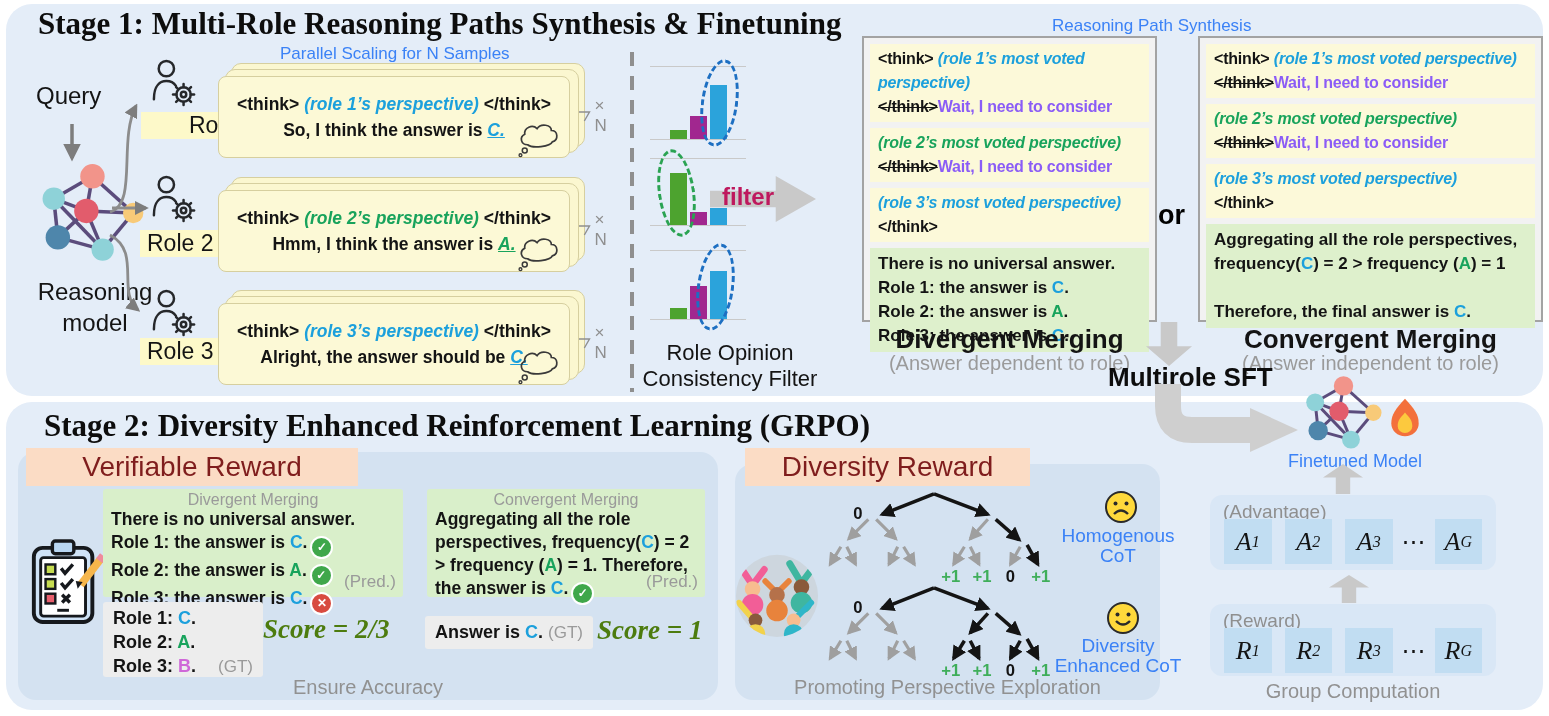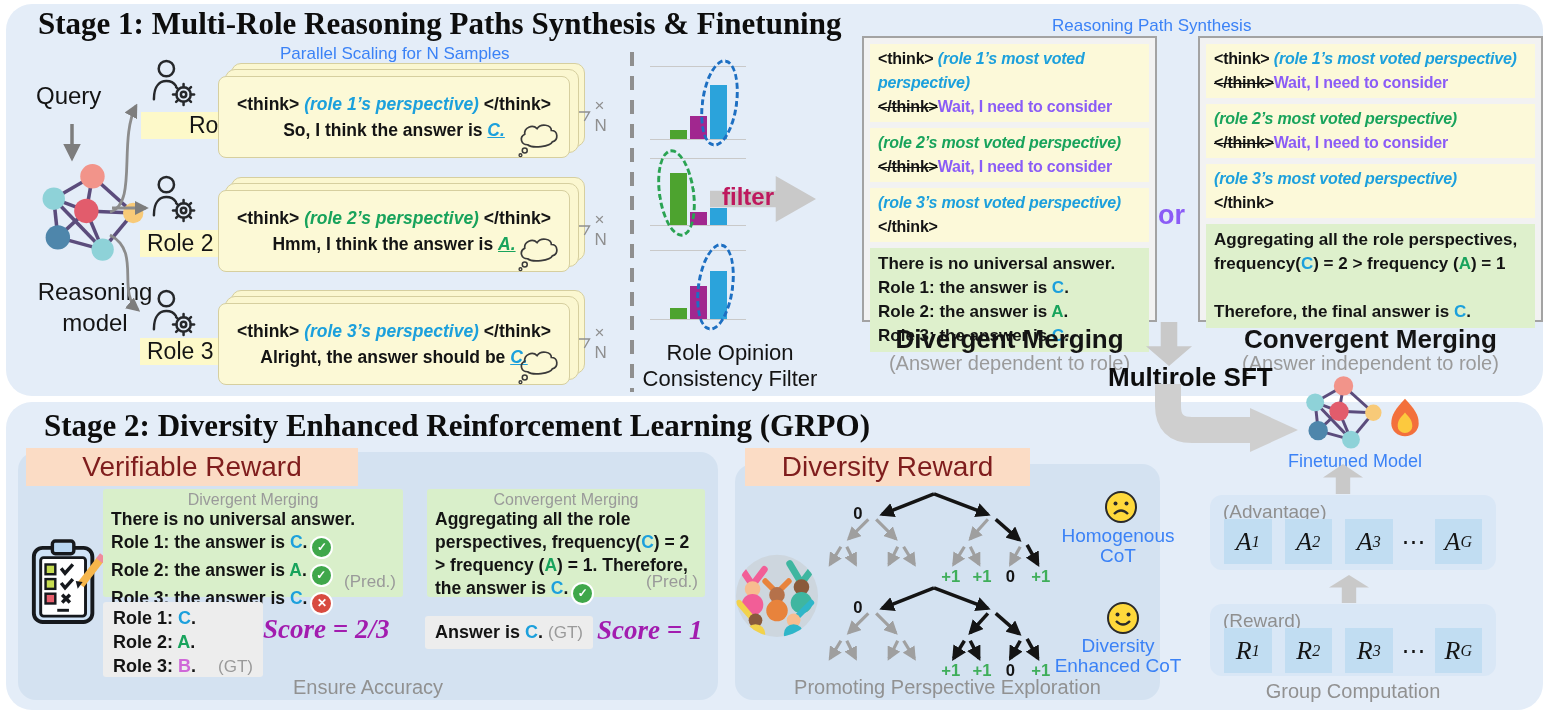--- a/index.html
+++ b/index.html
@@ -46,21 +46,21 @@
   .boxcap{position:absolute;text-align:center;font-size:26px;font-weight:800;color:#141414;}
   .boxsub{position:absolute;text-align:center;font-size:20px;color:#9a9a9a;}
   
   .predbox{position:absolute;background:#d9efca;border-radius:3px;padding:2px 8px;font-size:17.5px;font-weight:700;line-height:23px;color:#141414;box-sizing:border-box;}
   .minitag{font-size:16px;color:#9a9a9a;text-align:center;font-weight:400;line-height:17px;}
   .mark{display:inline-flex;width:19px;height:19px;border-radius:50%;color:#fff;font-size:12px;align-items:center;justify-content:center;font-weight:900;vertical-align:-3px;border:2px solid #fff;margin-left:3px;}
   .ok{background:#3fa74a;}.no{background:#d84b40;}
   .predtag{position:absolute;right:7px;bottom:4px;color:#9a9a9a;font-size:17px;font-weight:400;}
   .gtbox{position:absolute;background:#ededed;border-radius:3px;padding:4px 10px;font-size:18px;font-weight:700;line-height:24px;color:#141414;}
   .gttag{color:#9a9a9a;font-weight:400;font-size:17px;}
-  .score{position:absolute;font-family:"Liberation Serif",serif;font-style:italic;font-weight:bold;font-size:27px;color:#a21caf;white-space:nowrap;}
+  .score{position:absolute;font-family:"Liberation Serif",serif;font-style:italic;font-weight:bold;font-size:27px;color:#4d7c0f;white-space:nowrap;}
   .capgray{position:absolute;text-align:center;font-size:20px;color:#919191;}
   .mathrow{display:flex;align-items:center;gap:13px;padding:0 14px;}
   .mathsq{width:51px;height:45px;background:#c1ddf2;display:flex;align-items:center;justify-content:center;font-family:"Liberation Serif",serif;font-style:italic;font-size:26px;color:#141414;}
   .mathsq sub{font-size:16px;}
   .dots{font-size:24px;color:#141414;margin:0 -4px;}
   .mathbox{position:absolute;background:#d9e7f6;border-radius:12px;box-sizing:border-box;padding-top:4px;}
   .mathlab{color:#8f8f8f;font-size:19px;padding:2px 0 4px 13px;}
   svg text{font-family:"Liberation Sans",sans-serif;}
 </style>
 </head>
@@ -281,21 +281,21 @@
     <div class="mgreen">
       <div>There is no universal answer.</div>
       <div><span>Role 1: the answer is </span><span class="c-cyan">C</span><span>.</span></div>
       <div><span>Role 2: the answer is </span><span class="c-green">A</span><span>.</span></div>
       <div><span>Role 3: the answer is </span><span class="c-cyan">C</span><span>.</span></div>
     </div>
   </div>
   <div class="boxcap" style="left:862px;top:324px;width:295px;">Divergent Merging</div>
   <div class="boxsub" style="left:862px;top:352px;width:295px;">(Answer dependent to role)</div>
 
-  <div class="abs" style="left:1158px;top:200px;font-size:27px;font-weight:800;color:#8b5cf6;">or</div>
+  <div class="abs" style="left:1158px;top:200px;font-size:27px;font-weight:800;color:#000000;">or</div>
 
   <div class="mbox" style="left:1198px;top:36px;width:345px;height:286px;">
     <div class="mrow">
       <span>&lt;think&gt; </span><span class="c-cyan persp"><span class="pb">(role 1</span><span>’s most voted perspective)</span></span><br>
       <span class="strike">&lt;/think&gt;</span><span class="redtxt">Wait, I need to consider</span>
     </div>
     <div class="mrow">
       <span class="c-green persp"><span class="pb">(role 2</span><span>’s most voted perspective)</span></span><br>
       <span class="strike">&lt;/think&gt;</span><span class="redtxt">Wait, I need to consider</span>
     </div>

